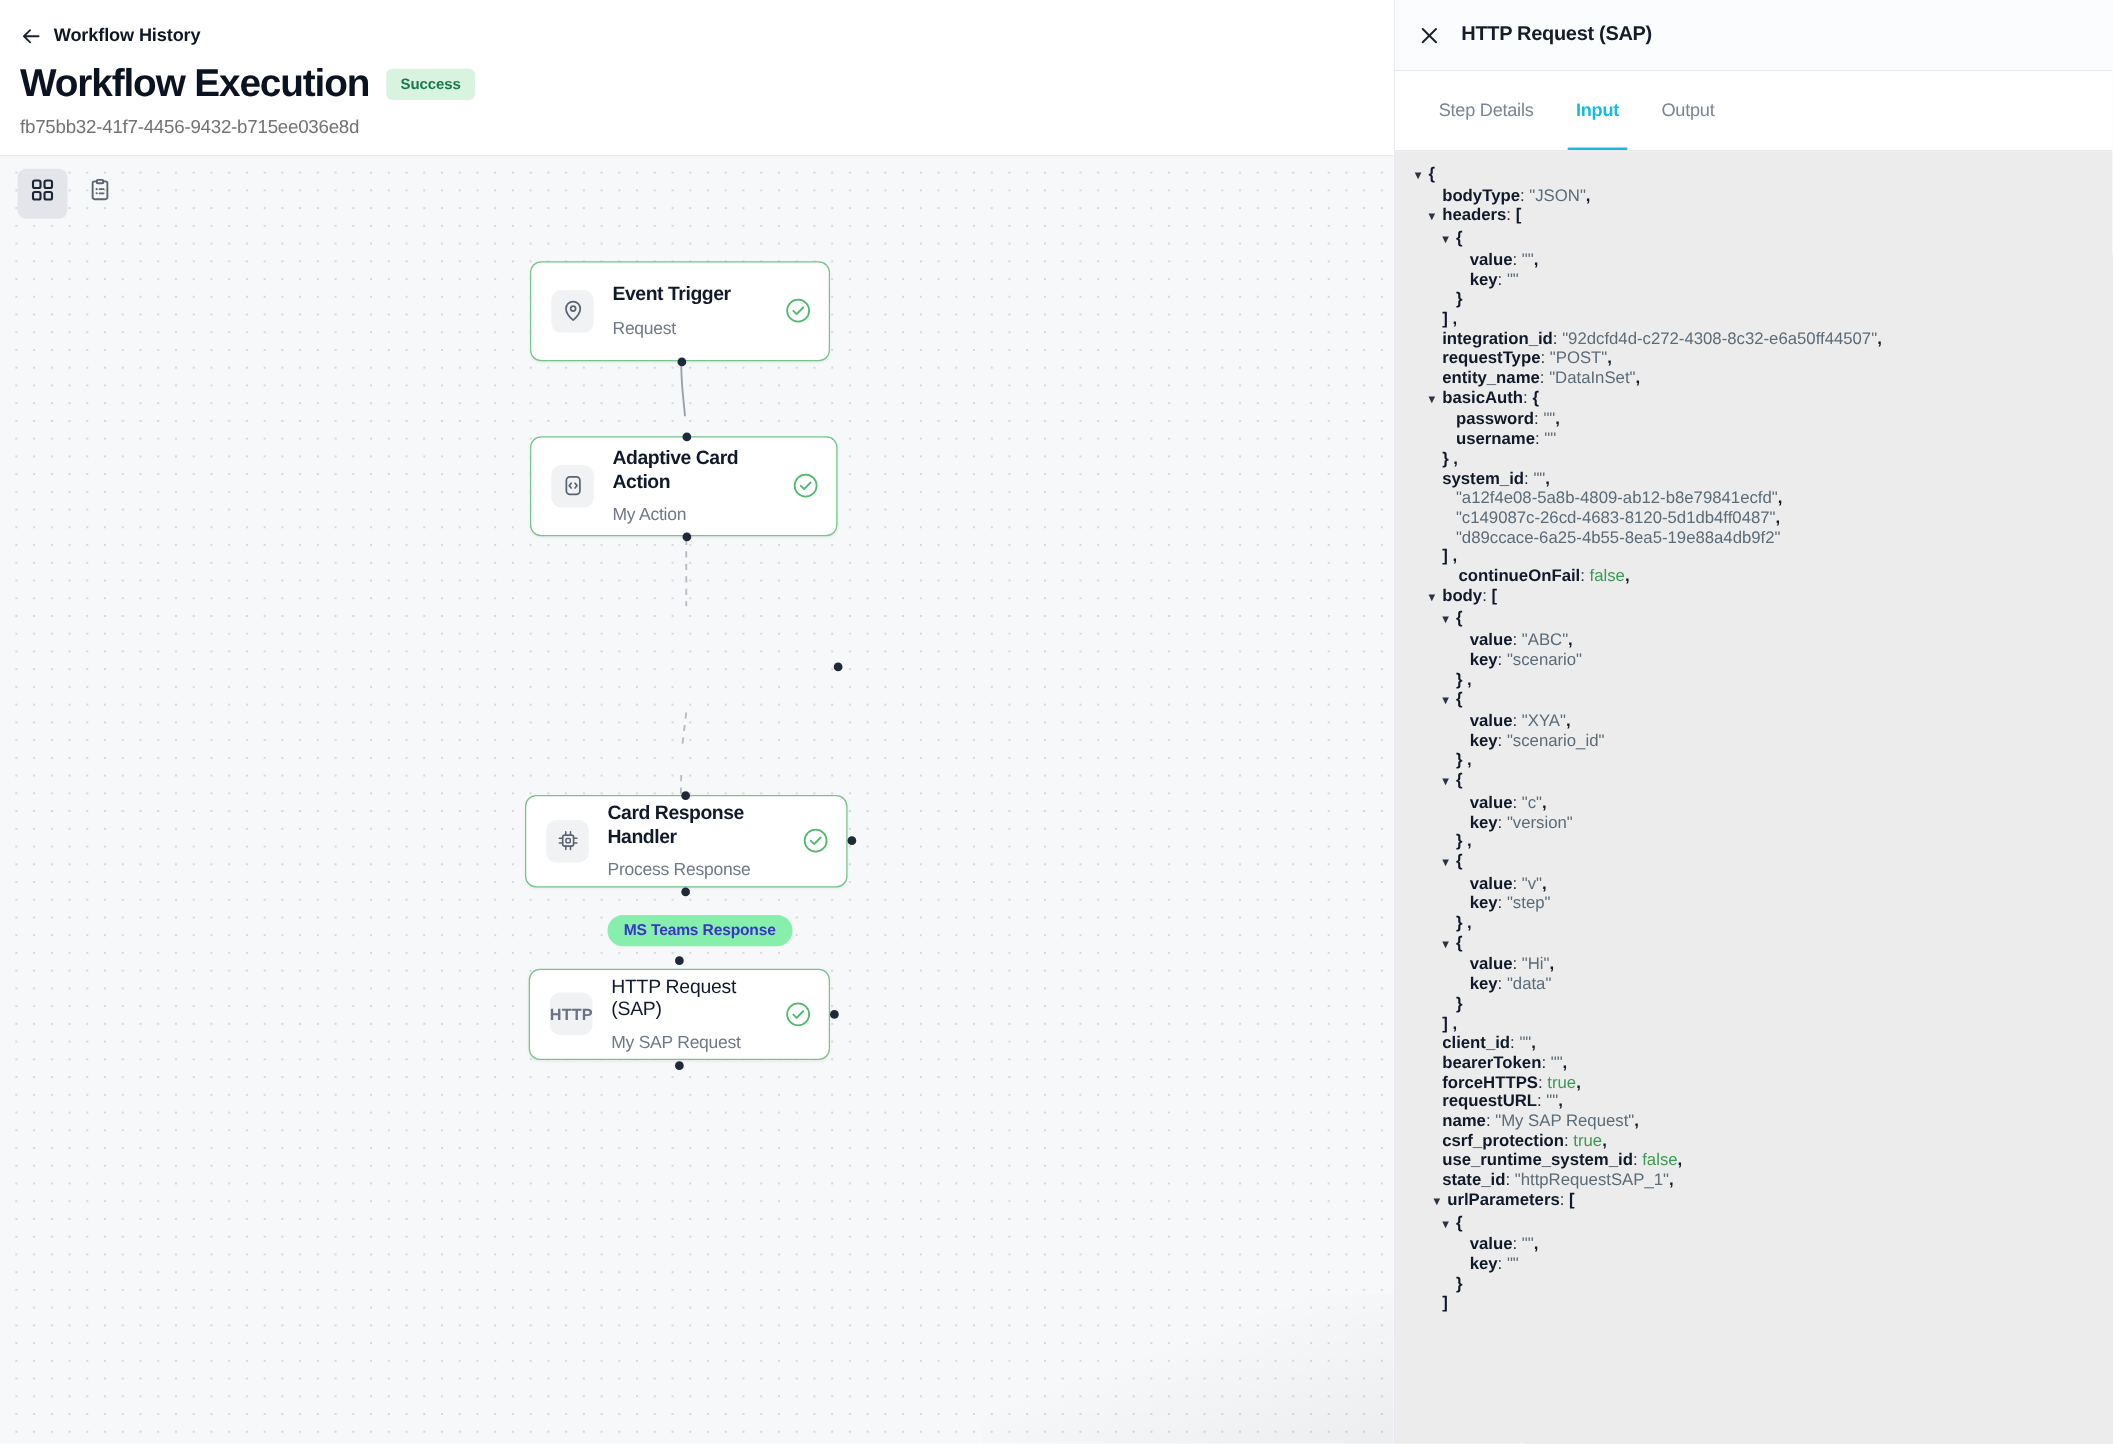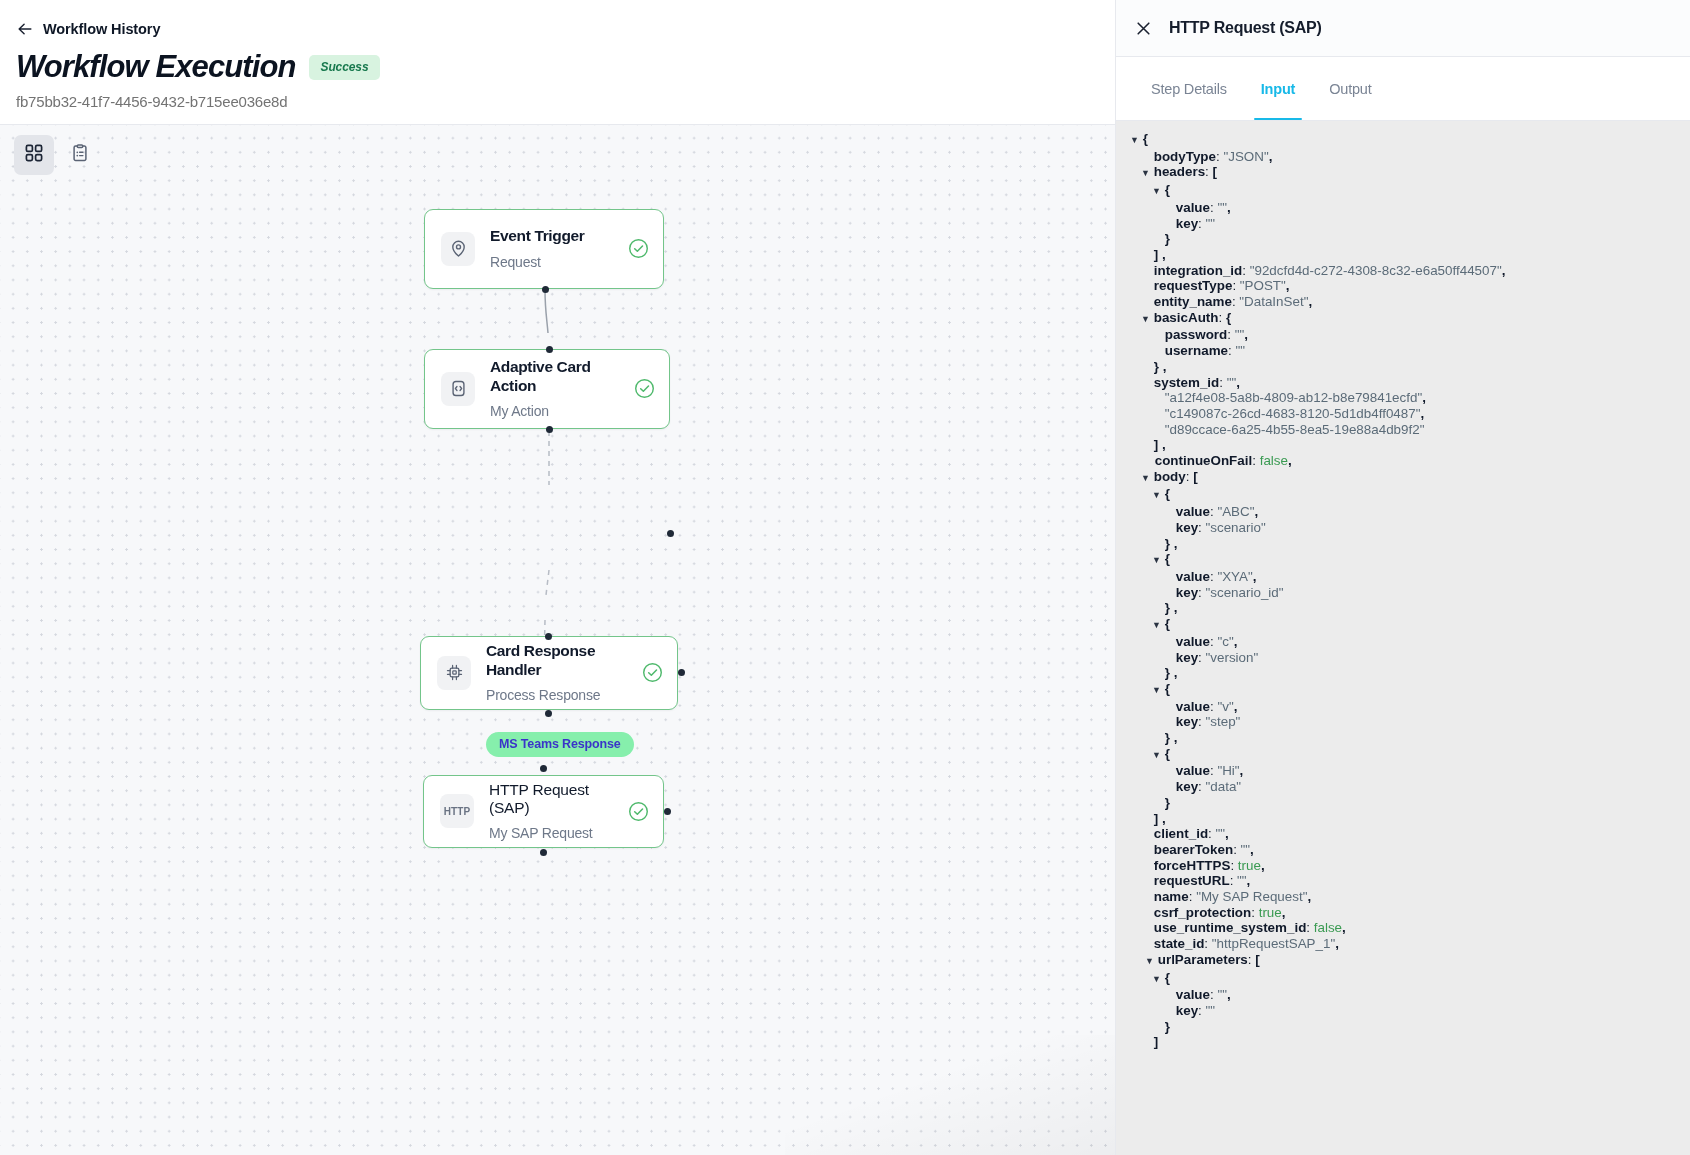--- a/index.html
+++ b/index.html
@@ -12,21 +12,21 @@
 
   
   .left { position: relative; width: 1115px; height: 1155px; background:#ffffff;
           display:flex; flex-direction:column; }
 
   .page-header { padding: 18px 0 14px 16px; background:#fff; }
   .back-row { display:flex; align-items:center; gap:9px; height:22px; cursor:pointer; }
   .back-arrow { width:18px; height:18px; display:block; }
   .back-label { font-size:14.5px; font-weight:700; color:#0e1726; letter-spacing:-0.1px; }
 
-  .title-row { display:flex; align-items:center; gap:14px; margin-top:11px;font-style:italic; }
+  .title-row { display:flex; align-items:center; gap:14px; margin-top:11px; }
   .page-title { font-size:31px; font-weight:800; color:#0b1320; letter-spacing:-0.9px; line-height:1.05; }
   .status-badge { background:#d8f3e0; color:#18794e; font-size:12px; font-weight:600;
                   padding:5px 11px 6px; border-radius:5px; letter-spacing:-0.1px; }
   .run-id { margin-top:9px; font-size:15px; color:#737373; letter-spacing:-0.2px; font-weight:400;}
 
   .header-divider { height:1px; background:#e7e9ee; width:100%; }
 
   
   .canvas-wrap { position:relative; flex:1; background:#f7f8fa; overflow:hidden; }
   .dots {
@@ -49,21 +49,21 @@
   }
   .node-icon {
     width:34px; height:34px; border-radius:8px; background:#f1f2f4;
     display:flex; align-items:center; justify-content:center; flex:0 0 auto;
   }
   .node-text { margin-left:15px; flex:1; min-width:0; }
   .node-title { font-size:15.5px; font-weight:700; color:#111a2b; letter-spacing:-0.35px; line-height:1.18; }
   .node-title.light { font-weight:400; letter-spacing:-0.2px; }
   .node-sub { font-size:14px; color:#6e7889; margin-top:8px; letter-spacing:-0.2px; }
   .node-check { width:21px; height:21px; flex:0 0 auto; margin-left:6px; }
-  .http-glyph { font-size:10px; font-weight:700; color:#6a7383; letter-spacing:0.1px; }
+  .http-glyph { font-size:13px; font-weight:700; color:#6a7383; letter-spacing:0.1px; }
 
   .handle { position:absolute; width:7px; height:7px; border-radius:50%; background:#1f2937; z-index:5; }
 
   .edge-badge {
     position:absolute; background:#86efac; color:#3a34c9; font-size:12.5px; font-weight:700;
     padding:5px 13px 6px; border-radius:13px; letter-spacing:-0.15px; z-index:5; white-space:nowrap;
   }
   .conn { position:absolute; z-index:2; }
 
   .canvas-fade {
@@ -287,21 +287,21 @@
         <div class="jrow" style="padding-left: 25px;"><span class="caret"></span> <span class="jkey">entity_name</span>: <span class="jstr">"DataInSet"</span><span class="jpunc">,</span></div>
         <div class="jrow" style="padding-left: 25px;"><span class="caret">▼</span> <span class="jkey">basicAuth</span>: <span class="jpunc">{</span></div>
         <div class="jrow" style="padding-left: 36px;"><span class="caret"></span> <span class="jkey">password</span>: <span class="jstr">""</span><span class="jpunc">,</span></div>
         <div class="jrow" style="padding-left: 36px;"><span class="caret"></span> <span class="jkey">username</span>: <span class="jstr">""</span></div>
         <div class="jrow" style="padding-left: 25px;"><span class="caret"></span> <span class="jpunc">} ,</span></div>
         <div class="jrow" style="padding-left: 25px;"><span class="caret"></span> <span class="jkey">system_id</span>: <span class="jstr">""</span><span class="jpunc">,</span></div>
         <div class="jrow" style="padding-left: 36px;"><span class="caret"></span> <span class="jstr">"a12f4e08-5a8b-4809-ab12-b8e79841ecfd"</span><span class="jpunc">,</span></div>
         <div class="jrow" style="padding-left: 36px;"><span class="caret"></span> <span class="jstr">"c149087c-26cd-4683-8120-5d1db4ff0487"</span><span class="jpunc">,</span></div>
         <div class="jrow" style="padding-left: 36px;"><span class="caret"></span> <span class="jstr">"d89ccace-6a25-4b55-8ea5-19e88a4db9f2"</span></div>
         <div class="jrow" style="padding-left: 25px;"><span class="caret"></span> <span class="jpunc">] ,</span></div>
-        <div class="jrow" style="padding-left: 26px;"><span class="caret"></span> <span class="jkey">continueOnFail</span>: <span class="jbool">false</span><span class="jpunc">,</span></div>
+        <div class="jrow" style="padding-left: 38px;"><span class="caret"></span> <span class="jkey">continueOnFail</span>: <span class="jbool">false</span><span class="jpunc">,</span></div>
         <div class="jrow" style="padding-left: 25px;"><span class="caret">▼</span> <span class="jkey">body</span>: <span class="jpunc">[</span></div>
         <div class="jrow" style="padding-left: 36px;"><span class="caret">▼</span> <span class="jpunc">{</span></div>
         <div class="jrow" style="padding-left: 47px;"><span class="caret"></span> <span class="jkey">value</span>: <span class="jstr">"ABC"</span><span class="jpunc">,</span></div>
         <div class="jrow" style="padding-left: 47px;"><span class="caret"></span> <span class="jkey">key</span>: <span class="jstr">"scenario"</span></div>
         <div class="jrow" style="padding-left: 36px;"><span class="caret"></span> <span class="jpunc">} ,</span></div>
         <div class="jrow" style="padding-left: 36px;"><span class="caret">▼</span> <span class="jpunc">{</span></div>
         <div class="jrow" style="padding-left: 47px;"><span class="caret"></span> <span class="jkey">value</span>: <span class="jstr">"XYA"</span><span class="jpunc">,</span></div>
         <div class="jrow" style="padding-left: 47px;"><span class="caret"></span> <span class="jkey">key</span>: <span class="jstr">"scenario_id"</span></div>
         <div class="jrow" style="padding-left: 36px;"><span class="caret"></span> <span class="jpunc">} ,</span></div>
         <div class="jrow" style="padding-left: 36px;"><span class="caret">▼</span> <span class="jpunc">{</span></div>

